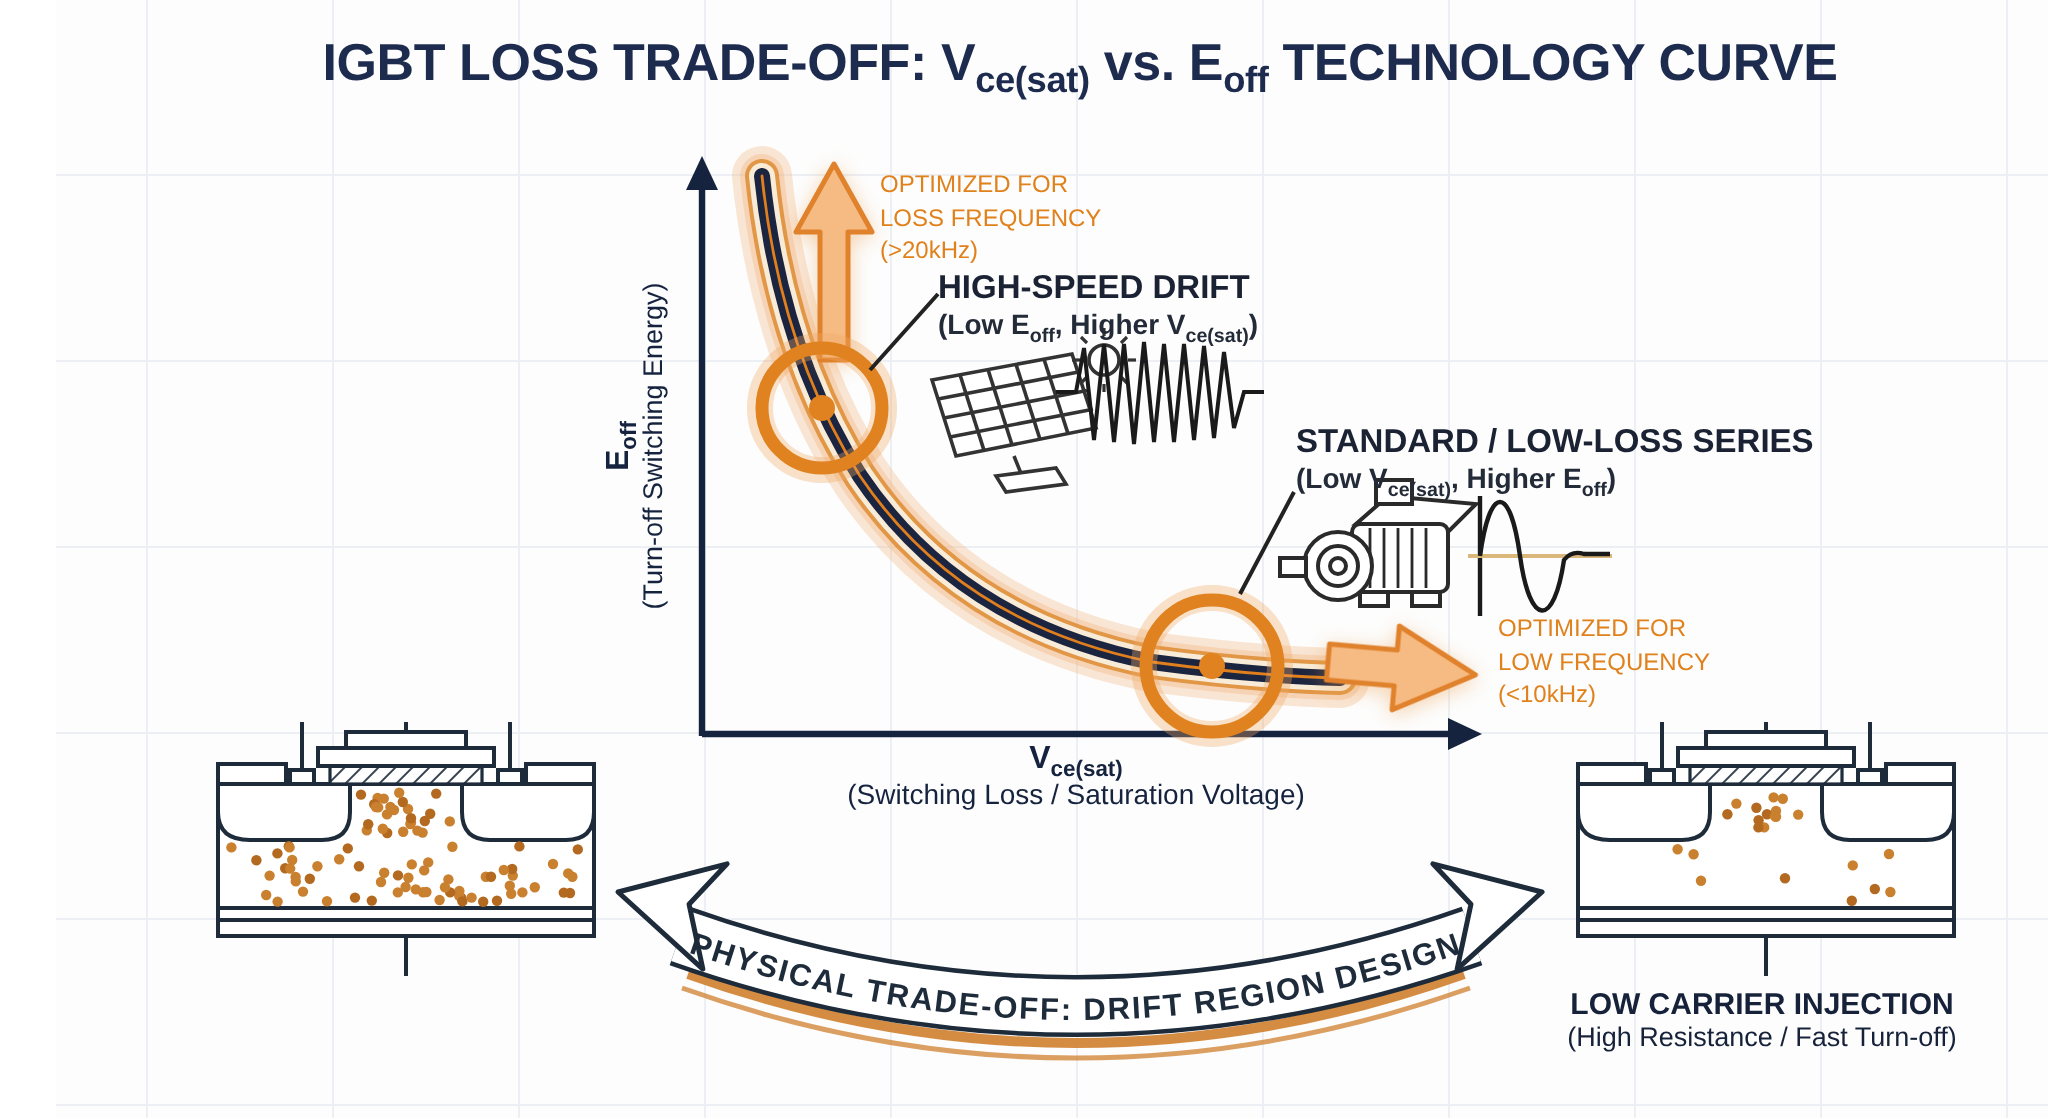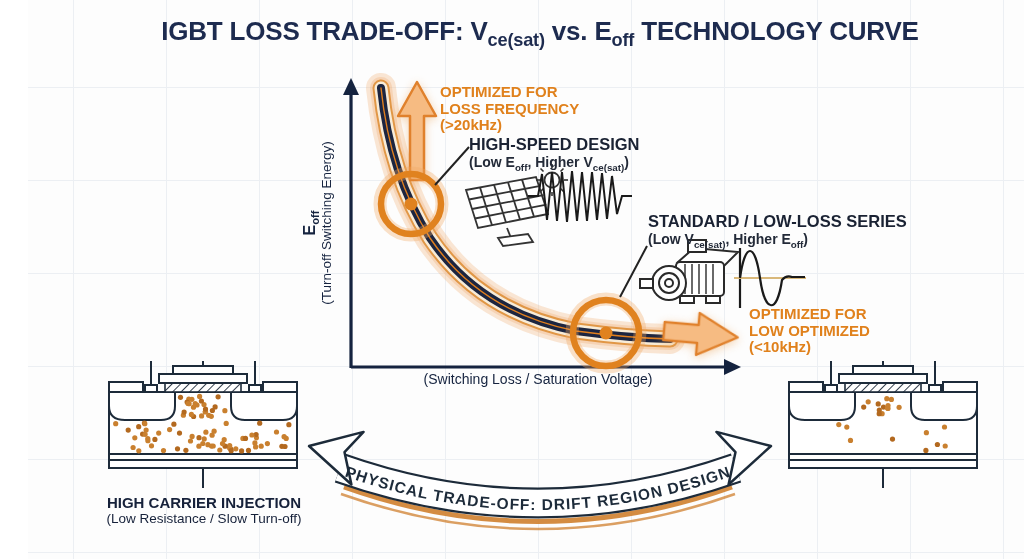--- a/index.html
+++ b/index.html
@@ -23,21 +23,21 @@
   svg.overlay { position:absolute; left:0; top:0; width:1024px; height:559px; }
   .yaxis-label {
     left:170px; top:206px; width:240px; text-align:center;
     transform:rotate(-90deg); color:#15233f; line-height:17px;
   }
   .yaxis-label .sym { font-weight:bold; font-size:16px; }
   .yaxis-label .desc { font-size:13.5px; }
   .xaxis-label { left:330px; top:371px; width:360px; text-align:center; color:#15233f; }
   .xaxis-label .sym { font-weight:bold; font-size:16px; }
   .xaxis-label .desc { font-size:14px; }
-  .orange-note { color:#e0811c; font-weight:bold; font-size:15px; line-height:16.5px; }
+  .orange-note { color:#e0811c; font-weight:normal; font-size:12px; line-height:16.5px; }
   .hf-note { left:412px; top:84px; }
   .lf-note { left:721px; top:306px; }
   .series-title { font-weight:bold; font-size:16.5px; color:#1a2233; }
   .series-sub { font-size:14px; color:#232a38;font-weight:bold; }
   .hs-title { left:441px; top:135px; }
   .hs-sub { left:441px; top:154px; }
   .std-title { left:620px; top:212px; }
   .std-sub { left:620px; top:231px; }
   .igbt-label { width:240px; text-align:center; color:#16213a; }
   .igbt-label .t { font-weight:bold; font-size:15px; }
@@ -199,35 +199,36 @@
         <textPath href="#banner-text-path" startOffset="50%" text-anchor="middle">PHYSICAL TRADE-OFF: DRIFT REGION DESIGN</textPath>
       </text>
     </g>
   </svg>
 
   <div class="abs yaxis-label">
     <div class="sym"><span>E</span><sub>off</sub></div>
     <div class="desc">(Turn-off Switching Energy)</div>
   </div>
   <div class="abs xaxis-label">
+    <div class="sym"><span>V</span><sub>ce(sat)</sub></div>
     <div class="desc">(Switching Loss / Saturation Voltage)</div>
   </div>
 
   <div class="abs orange-note hf-note">
     <div>OPTIMIZED FOR</div>
     <div>LOSS FREQUENCY</div>
     <div>(&gt;20kHz)</div>
   </div>
   <div class="abs orange-note lf-note">
     <div>OPTIMIZED FOR</div>
-    <div>LOW OPTIMIZED</div>
+    <div>LOW FREQUENCY</div>
     <div>(&lt;10kHz)</div>
   </div>
 
-  <div class="abs series-title hs-title">HIGH-SPEED DESIGN</div>
+  <div class="abs series-title hs-title">HIGH-SPEED DRIFT</div>
   <div class="abs series-sub hs-sub">
     <span>(Low E</span><sub>off</sub><span>, Higher V</span><sub>ce(sat)</sub><span>)</span>
   </div>
   <div class="abs series-title std-title">STANDARD / LOW-LOSS SERIES</div>
   <div class="abs series-sub std-sub">
     <span>(Low V</span><sub>ce(sat)</sub><span>, Higher E</span><sub>off</sub><span>)</span>
   </div>
 
   <svg class="igbt-svg igbt-left-svg" viewBox="0 0 230 132">
     <use href="#igbt-base"></use>
@@ -343,18 +344,18 @@
         <circle cx="71.8" cy="66.6" r="2.6" fill="#c9802f"></circle>
         <circle cx="158.9" cy="92.4" r="2.6" fill="#b3691f"></circle>
         <circle cx="79.8" cy="69.1" r="2.6" fill="#c9802f"></circle>
         <circle cx="159.4" cy="74.7" r="2.6" fill="#c9802f"></circle>
         <circle cx="125.5" cy="81.1" r="2.6" fill="#b3691f"></circle>
         <circle cx="177.5" cy="69.0" r="2.6" fill="#c9802f"></circle>
         <circle cx="178.2" cy="88.0" r="2.6" fill="#c9802f"></circle>
       </g>
   </svg>
 
-  <div class="abs igbt-label igbt-label-left">
-    <div class="t">HIGH CARRIER INJECTION</div>
-    <div class="s">(Low Resistance / Slow Turn-off)</div>
+  <div class="abs igbt-label igbt-label-right">
+    <div class="t">LOW CARRIER INJECTION</div>
+    <div class="s">(High Resistance / Fast Turn-off)</div>
   </div>
 
 </div>
 
 </body></html>

